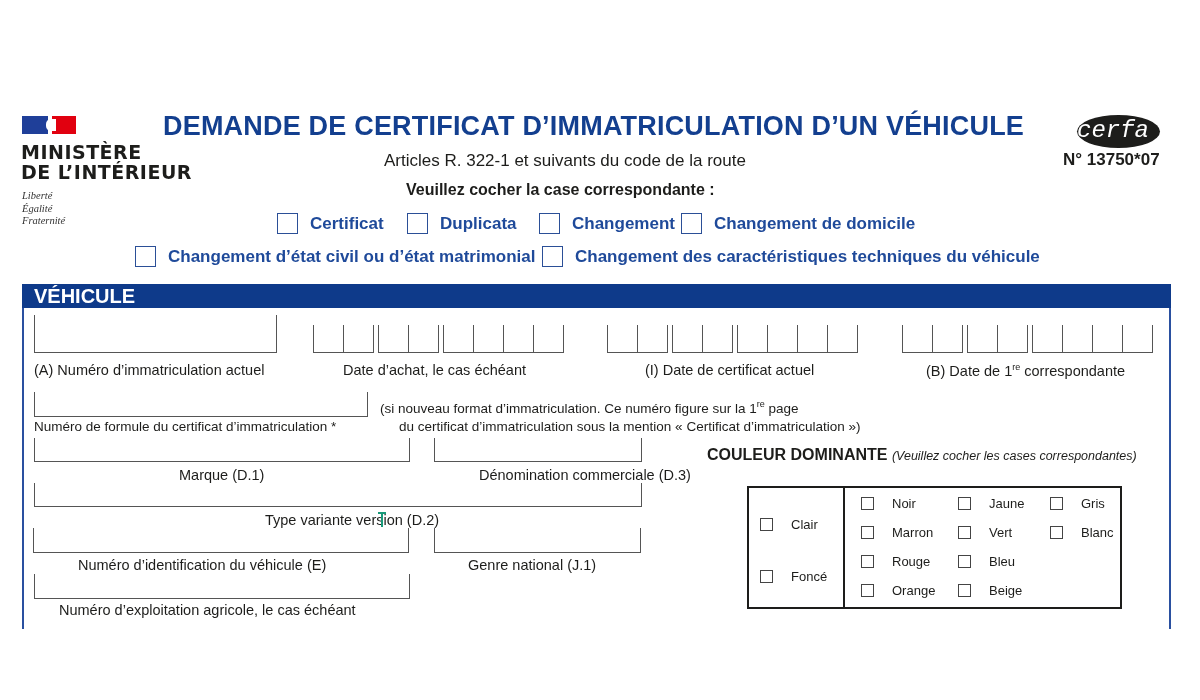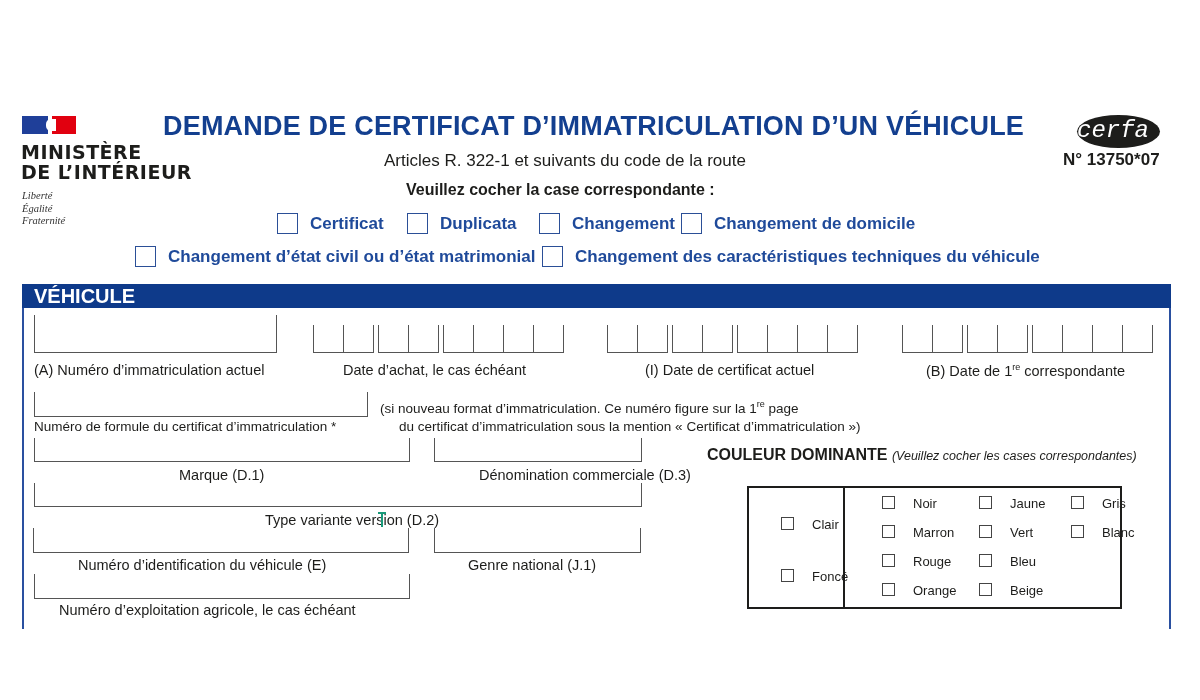--- a/index.html
+++ b/index.html
@@ -41,21 +41,21 @@
     .date .grp { display: flex; height: 28px; border-left: 1px solid #555; border-bottom: 1px solid #555; }
     .date .cell { width: 22px; height: 28px; border-right: 1px solid #555; }
     .date .cell.w { width: 30px; }
 
     
     .color-title { position: absolute; left: 707px; top: 446px; white-space: nowrap; }
     .color-title .big { font-weight: bold; font-size: 16px; color: #1d1d1b; }
     .color-title .small { font-size: 12.5px; color: #1d1d1b; font-style: italic; }
     .ctable { position: absolute; left: 747px; top: 486px; width: 375px; height: 123px; border: 2px solid #1d1d1b; }
     .ctable .divider { position: absolute; left: 94px; top: 0; width: 2px; height: 100%; background: #1d1d1b; }
-    .copt { position: absolute; display: flex; white-space: nowrap; cursor: pointer; margin-left: 21px; }
+    .copt { position: absolute; display: flex; align-items: center; white-space: nowrap; cursor: pointer; }
     .copt .cb { width: 13px; height: 13px; border: 1px solid #444; background: #fff; flex: none; }
     .copt .cl { font-size: 13px; color: #1d1d1b; margin-left: 18px; }
 
     .cursor-mark { position: absolute; left: 381px; top: 512px; width: 2px; height: 15px; background: #1a9a7a; }
     .cursor-mark::before { content: ""; position: absolute; left: -3px; top: 0; width: 8px; height: 2px; background: #1a9a7a; }
   </style>
 </head>
 <body>
 
 <div class="flag">

